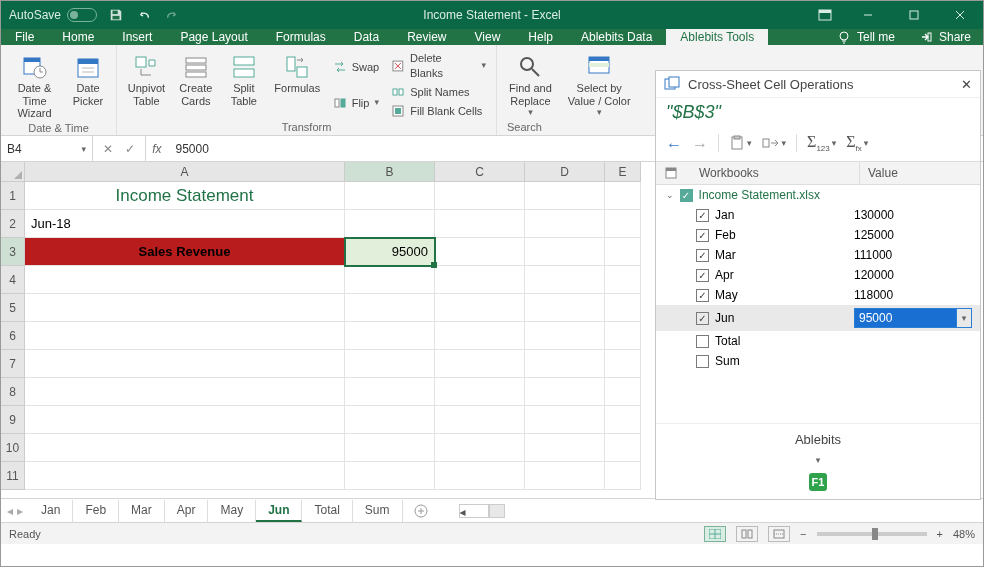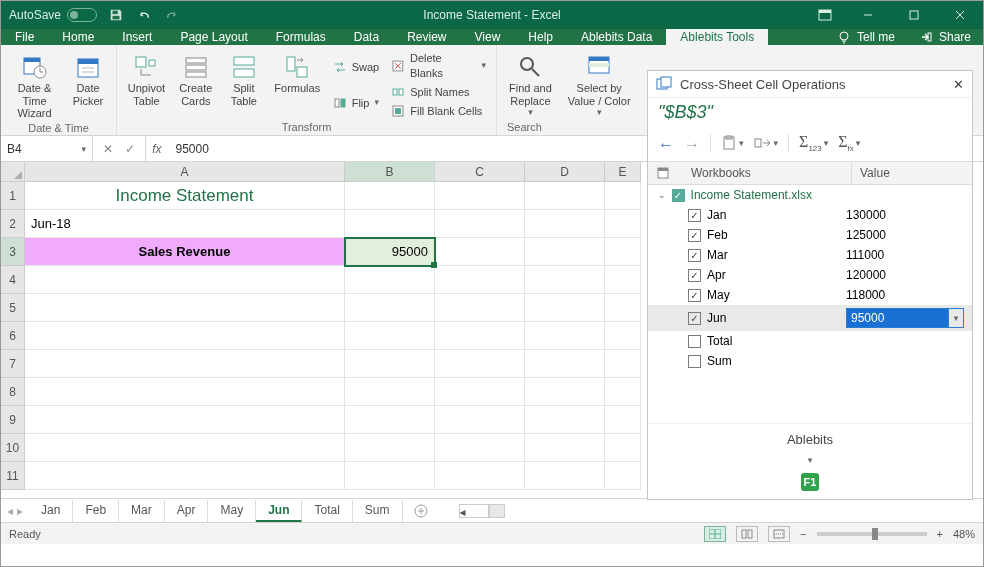--- a/index.html
+++ b/index.html
@@ -30,21 +30,21 @@
 .ribbon .group { border-right: 1px solid #e0e0e0; display:flex; flex-direction:column; }
 .ribbon .group .row { display:flex; padding: 4px 6px 0 6px; gap: 4px; flex:1; }
 .ribbon .group .label { text-align:center; font-size: 11px; color: #666; padding-bottom: 2px; }
 .big-btn { display:flex; flex-direction:column; align-items:center; justify-content:flex-start; text-align:center; padding: 2px 6px; min-width: 44px; line-height: 1.15; }
 .big-btn .ico { width: 26px; height: 26px; margin: 3px 0 2px; }
 .little-btn { display:flex; align-items:center; gap: 5px; padding: 1px 4px; line-height: 1.3; }
 .little-btn .ico { width: 14px; height: 14px; }
 .vstack { display:flex; flex-direction:column; justify-content:space-around; }
 
 
-.panel { position:absolute; right: 10px; top: 69px; width: 326px; height: 430px; background: #fff; border: 1px solid #c6c6c6; display:flex; flex-direction:column;}
+.panel { position:absolute; right: 2px; top: 69px; width: 326px; height: 430px; background: #fff; border: 1px solid #c6c6c6; display:flex; flex-direction:column;}
 .panel .phead { display:flex; align-items:center; padding: 5px 8px; gap: 8px; color: #444; font-size: 13px; border-bottom: 1px solid #eee; }
 .panel .phead .close { margin-left:auto; cursor:pointer; }
 .panel .cellref { font-style: italic; color: #217346; font-size: 18px; padding: 4px 10px 8px 10px; }
 .panel .ptoolbar { display:flex; align-items:center; gap: 10px; padding: 2px 10px 8px 10px; color: #555; }
 .panel .ptoolbar .sep { width:1px; height: 18px; background:#ddd; }
 .panel .ptoolbar .tbtn { display:flex; align-items:center; gap:2px; }
 .panel .tree-head { display:flex; background: #f3f3f3; border-top:1px solid #ddd; border-bottom:1px solid #ddd; font-size: 12px; color:#555; }
 .panel .tree-head .col1 { flex:1; padding: 4px 8px; display:flex; align-items:center; gap:21px; border-right:1px solid #ddd; }
 .panel .tree-head .col2 { width: 120px; padding: 4px 8px; }
 .panel .tree { flex:1; overflow:auto; font-size: 12px; }
@@ -70,21 +70,21 @@
 
 .grid-wrap { position:relative; height: 336px; overflow:hidden;}
 .grid { display:grid; grid-template-columns: 24px 320px 90px 90px 80px 36px; }
 .grid .hdr { background:#e6e6e6; border-right:1px solid #ccc; border-bottom:1px solid #ccc; font-size:12px; text-align:center; height: 20px; line-height:20px; color:#555; }
 .grid .corner { background:#e6e6e6; border-right:1px solid #ccc; border-bottom:1px solid #ccc; height:20px; position:relative;}
 .grid .corner::after { content:""; position:absolute; right:2px; bottom:2px; border-left:8px solid transparent; border-bottom:8px solid #b0b0b0; }
 .grid .hdr.colsel { background:#cde0d3; }
 .grid .rowh { background:#e6e6e6; border-right:1px solid #ccc; border-bottom:1px solid #ccc; font-size:12px; text-align:center; height:28px; line-height:28px; color:#555;}
 .grid .cell { border-right:1px solid #e3e3e3; border-bottom:1px solid #e3e3e3; height:28px; font-size:13px; padding: 0 6px; display:flex; align-items:center;}
 .grid .cell.title { color:#217346; font-size:17px; justify-content:center; }
-.grid .cell.rev { background:#f0abfc; font-weight:bold; justify-content:center; }
+.grid .cell.rev { background:#b91c1c; font-weight:bold; justify-content:center; }
 .grid .cell.revval { background:#e2efda; justify-content:flex-end; }
 .grid .cell.active { outline: 2px solid #217346; outline-offset: -1px; position:relative;}
 .grid .cell.active::after { content:""; position:absolute; right:-3px; bottom:-3px; width:6px; height:6px; background:#217346;}
 .grid .rowh.sel { background:#cde0d3; }
 
 
 .sheettabs { height: 24px; border-top:1px solid #d4d4d4; display:flex; align-items:center; font-size:12px; color:#555; background:#fff; }
 .sheettabs .nav { display:flex; gap:4px; padding: 0 6px; color:#aaa;}
 .sheettabs .tab { padding: 3px 12px; border-right:1px solid #ddd; }
 .sheettabs .tab.active { font-weight:bold; color:#217346; border-bottom:2px solid #217346; background:#fff; }

